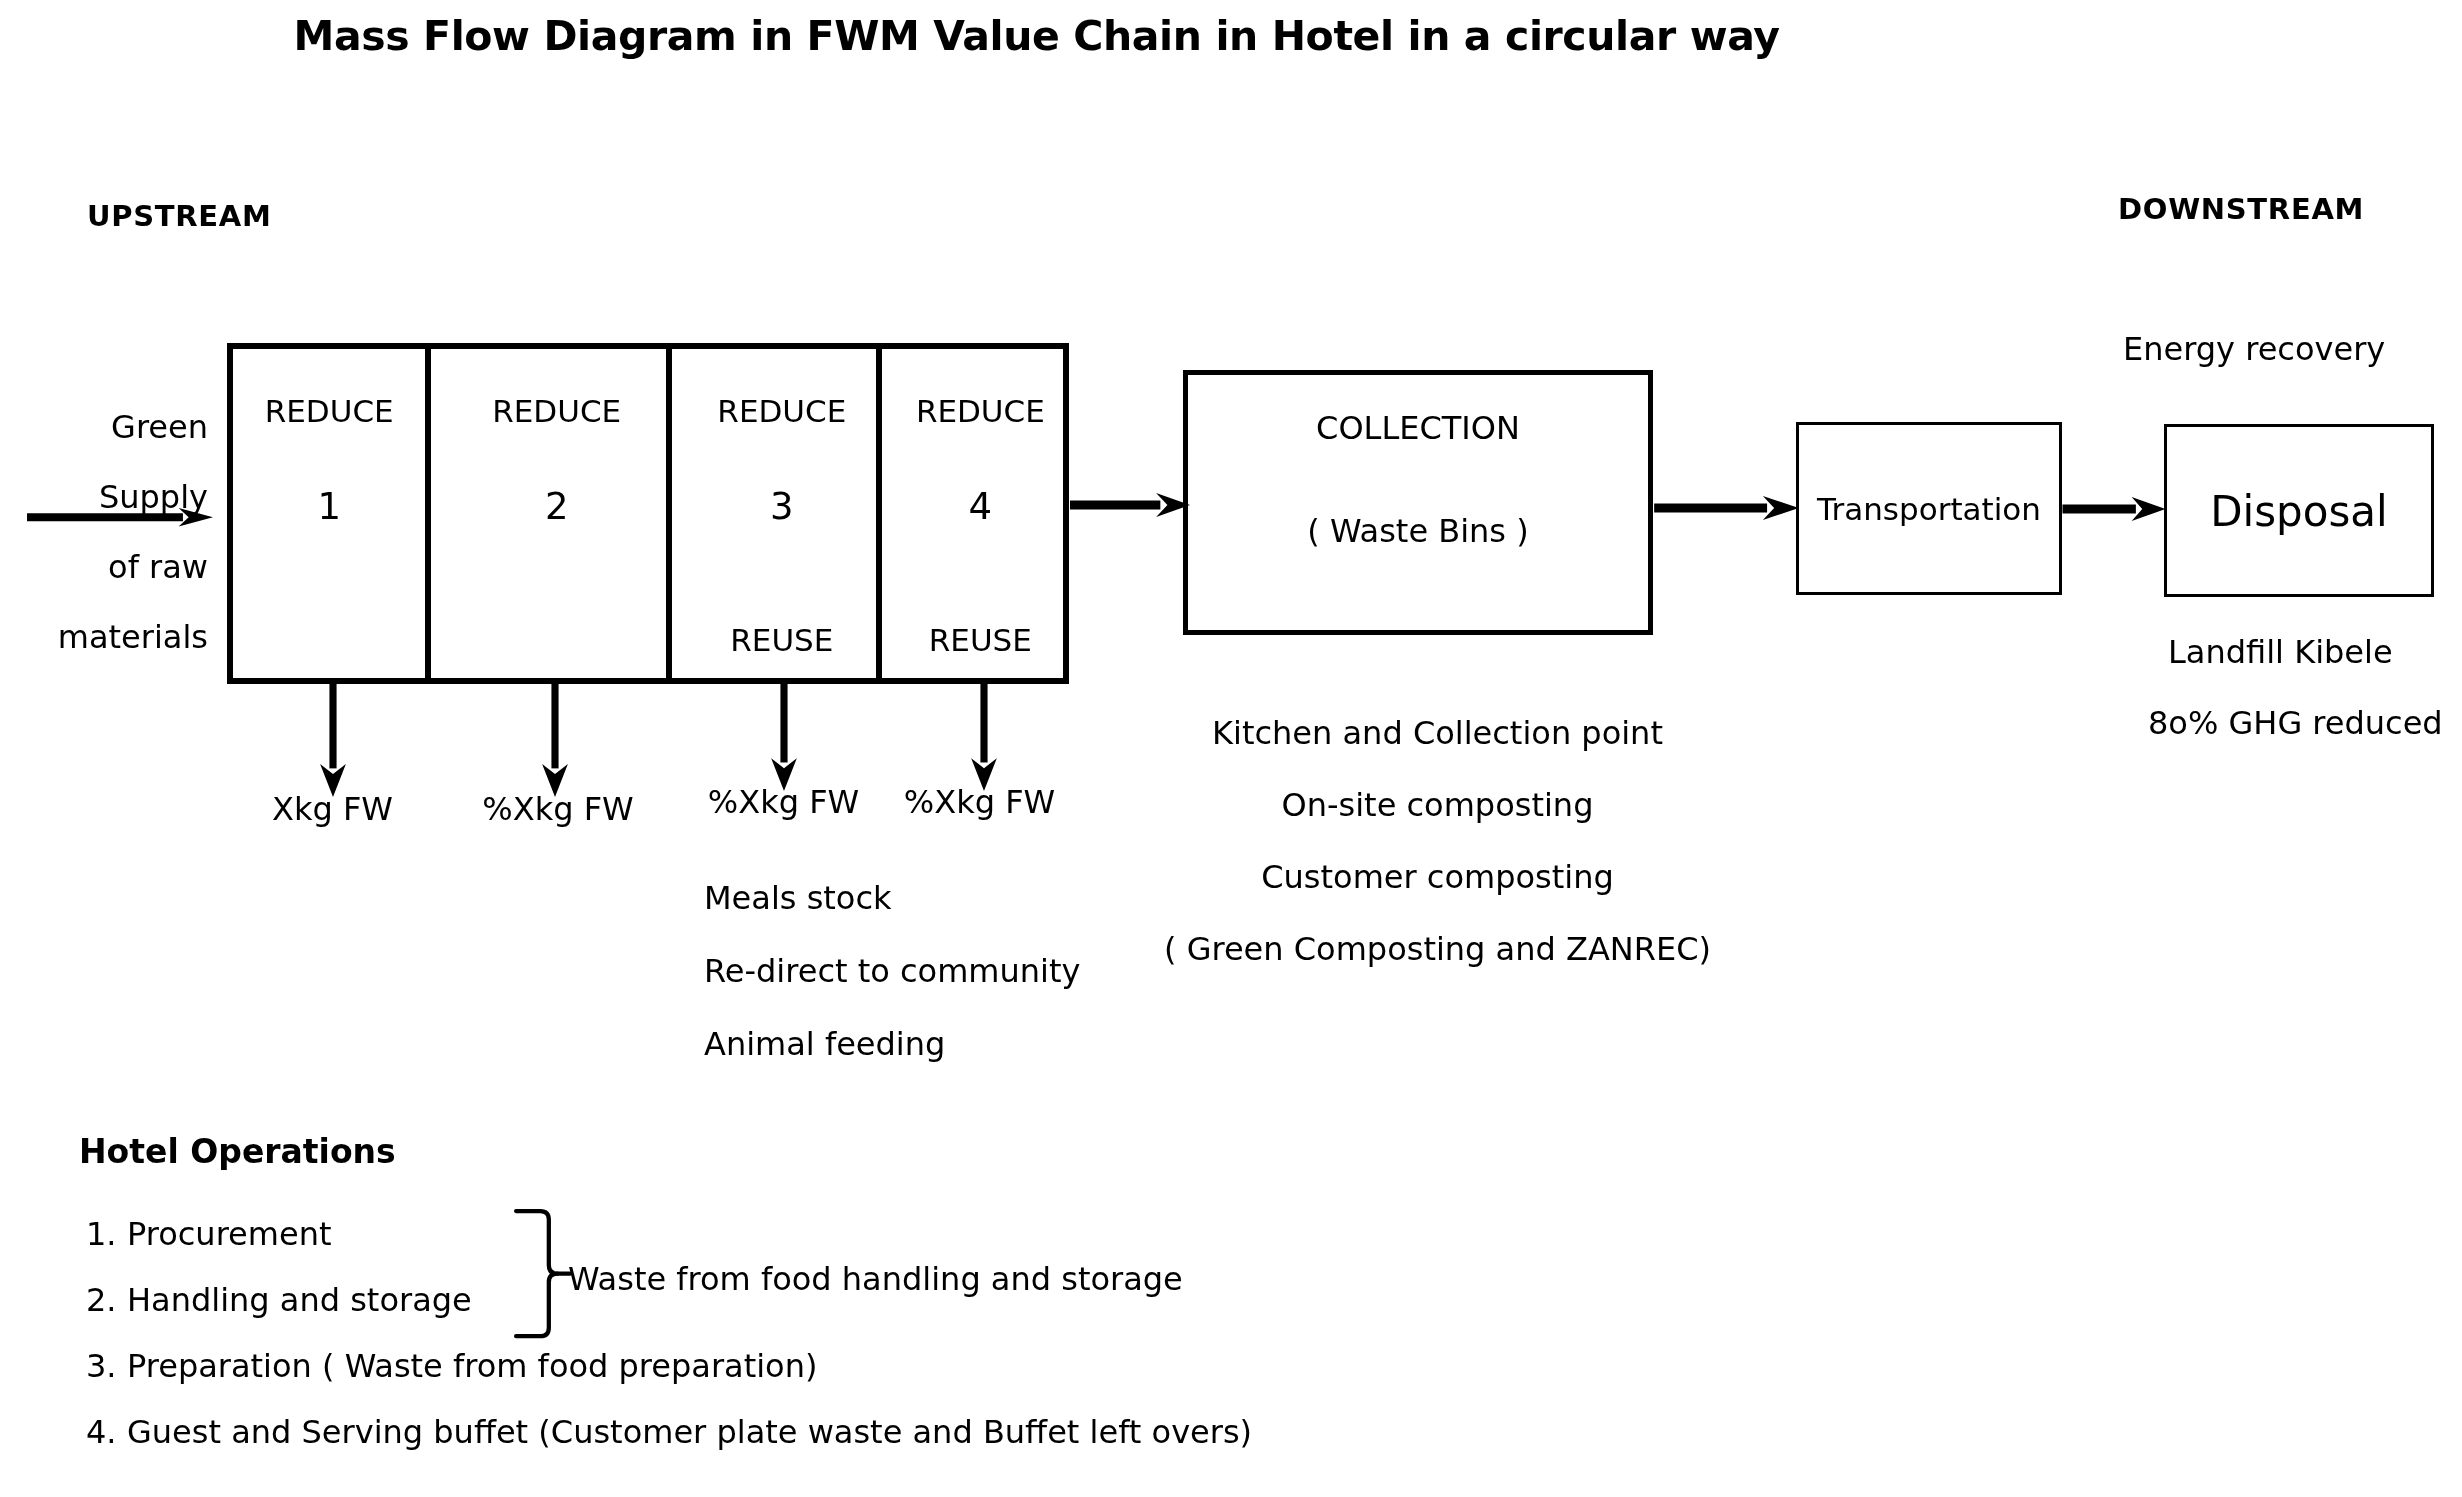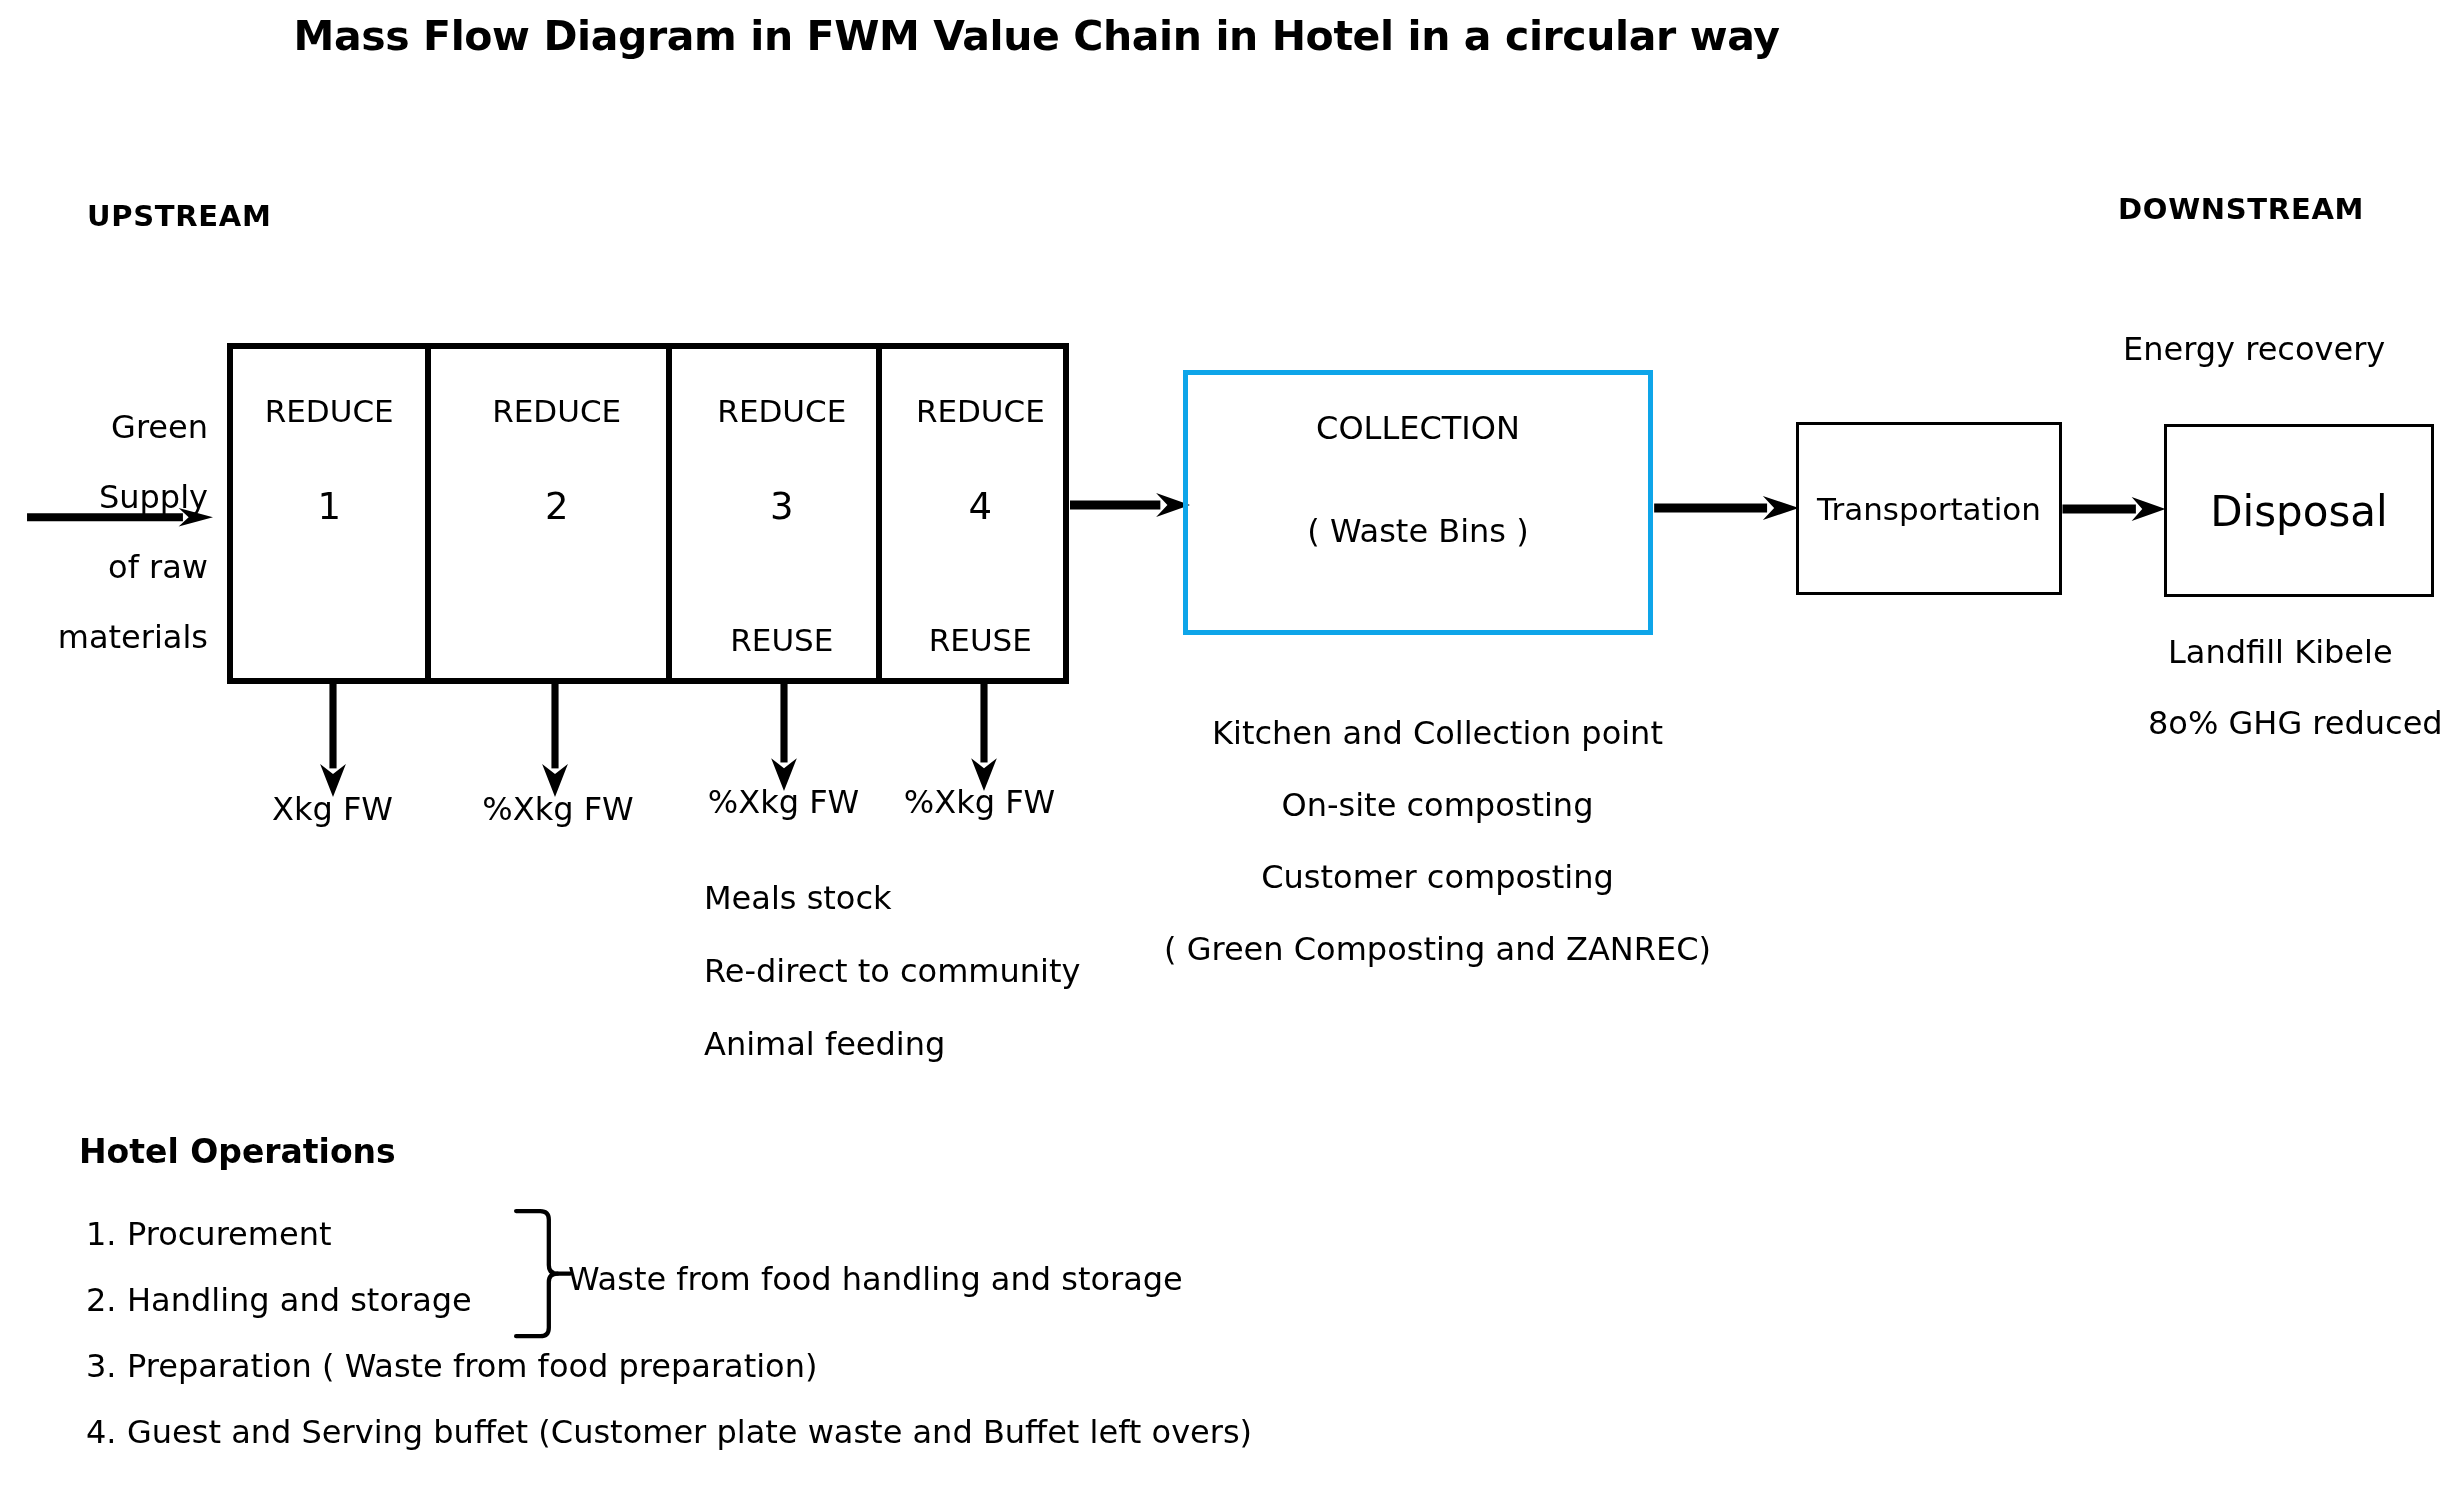--- a/index.html
+++ b/index.html
@@ -34,21 +34,21 @@
                      font-size:37px;}
   .reduce-cell .rbot{position:absolute;left:0;right:0;bottom:20px;text-align:center;
                      font-size:31px;}
   #cell-1{width:212px;}
   #cell-2{width:240px;}
   #cell-3{width:207px;}
   #cell-4{width:177px;}
 
   
   #collection-box{left:1183px;top:370px;width:470px;height:265px;
-                  border:5px solid #0ea5e9;box-sizing:border-box;}
+                  border:5px solid #000000;box-sizing:border-box;}
   #collection-title{position:absolute;left:0;right:0;top:34px;text-align:center;font-size:32px;}
   #collection-sub{position:absolute;left:0;right:0;top:137px;text-align:center;font-size:32px;}
 
   
   #transport-box{left:1796px;top:422px;width:266px;height:173px;
                  border:3.6px solid #000;box-sizing:border-box;}
   #transport-label{position:absolute;left:0;right:0;top:50%;transform:translateY(-50%);
                    text-align:center;font-size:31px;}
 
   

